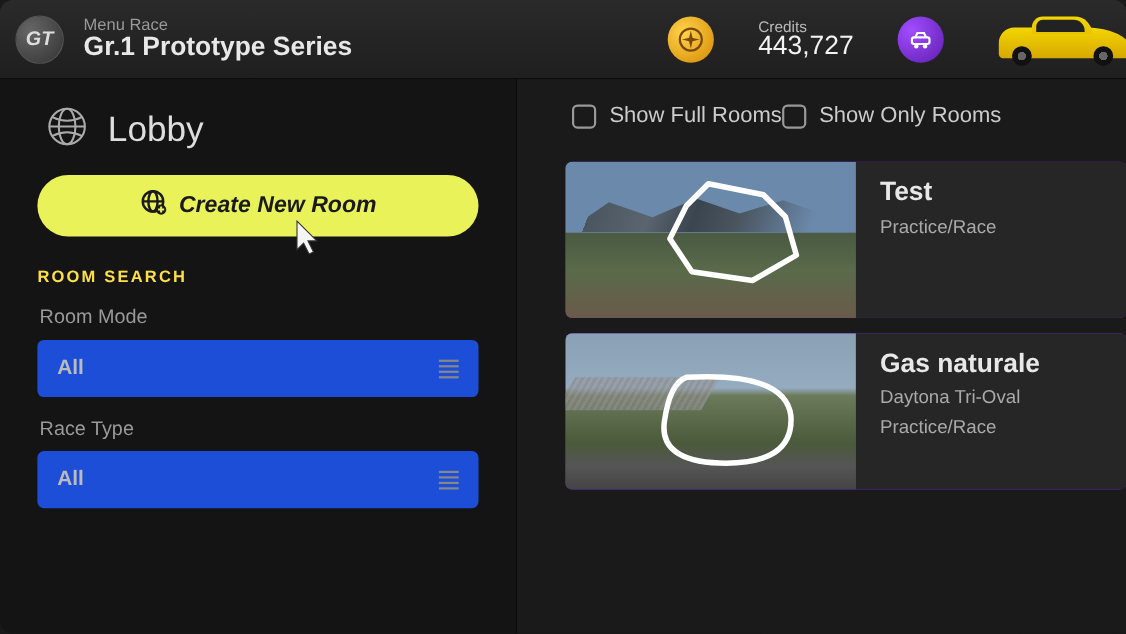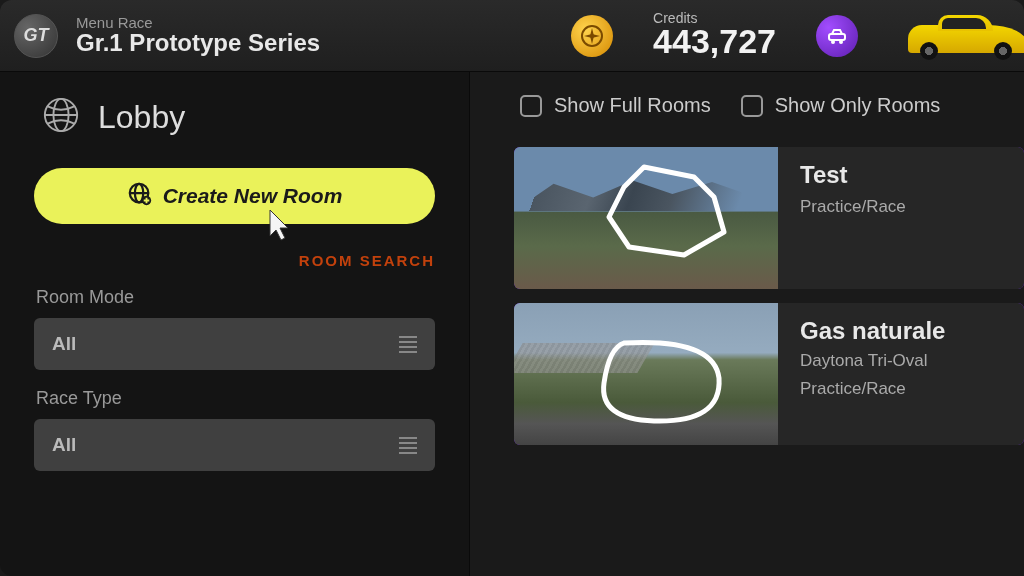--- a/index.html
+++ b/index.html
@@ -11,52 +11,52 @@
     .title-block { margin-left: 18px; }
     .menu-label { font-size: 15px; color: #999; font-weight: 500; }
     .series-title { font-size: 24px; color: #e8e8e8; font-weight: 600; margin-top: -2px; }
 
     .header-right { margin-left: auto; display: flex; align-items: center; gap: 40px; }
     .coin-icon { width: 42px; height: 42px; border-radius: 50%; background: radial-gradient(circle at 35% 35%, #ffd34d, #d48800); display: flex; align-items: center; justify-content: center; }
     .coin-inner { width: 24px; height: 24px; position: relative; }
     .coin-inner svg { width: 100%; height: 100%; }
     .credits-block { }
     .credits-label { font-size: 14px; color: #bbb; }
-    .credits-value { font-size: 34px; color: #f2f2f2; font-weight: 700; margin-top: -4px; }
+    .credits-value { font-size: 24px; color: #f2f2f2; font-weight: 400; margin-top: -4px; }
     .settings-icon { width: 42px; height: 42px; border-radius: 50%; background: radial-gradient(circle at 30% 30%, #a24dff, #5e1eb0); display: flex; align-items: center; justify-content: center; }
     .car-thumb { width: 130px; height: 54px; position: relative; margin-right: -18px; }
     .car-body { position: absolute; bottom: 10px; left: 10px; width: 120px; height: 28px; background: linear-gradient(#f3d600, #d6a800); border-radius: 14px 40px 4px 4px / 14px 20px 4px 4px; }
     .car-body::before { content:''; position: absolute; top: -10px; left: 30px; width: 55px; height: 16px; background: linear-gradient(#f3d600, #e8c200); border-radius: 10px 16px 0 0; }
     .car-body::after { content:''; position: absolute; top: -7px; left: 34px; width: 44px; height: 11px; background: #222; border-radius: 6px 10px 0 0; }
     .wheel { position: absolute; bottom: 3px; width: 18px; height: 18px; background: radial-gradient(#666 30%, #111 31%); border-radius: 50%; }
     .wheel.w1 { left: 22px; } .wheel.w2 { left: 96px; }
 
     
     .main { display: flex; height: calc(576px - 72px); }
     .sidebar { width: 470px; background: #141414; padding: 24px 34px 0; border-right: 1px solid #0a0a0a; }
     .content { flex: 1; background: #1a1a1a; padding: 22px 0 0 44px; overflow: hidden; }
 
-    .lobby-header { display: flex; align-items: center; gap: 18px; margin-bottom: 30px; padding-left: 8px; }
+    .lobby-header { display: flex; align-items: center; gap: 18px; margin-bottom: 20px; padding-left: 8px; }
     .globe-icon svg { width: 38px; height: 38px; stroke: #aaa; fill: none; stroke-width: 2; }
     .lobby-title { font-size: 32px; color: #ddd; font-weight: 400; }
 
     .create-button { width: 100%; height: 56px; border-radius: 28px; background: #eaf25a; border: none; display: flex; align-items: center; justify-content: center; gap: 10px; font-size: 21px; font-weight: 700; color: #1a1a1a; cursor: pointer; font-style: italic; position: relative; }
     .create-globe svg { width: 26px; height: 26px; stroke: #1a1a1a; fill: none; stroke-width: 2.4; }
     .cursor-arrow { position: absolute; left: 230px; top: 40px; width: 28px; height: 36px; pointer-events: none; }
 
-    .section-label { text-align: right; font-size: 15px; color: #c2410c; letter-spacing: 2px; margin: 28px 0 18px; font-weight: 600; }
+    .section-label { text-align: left; font-size: 15px; color: #fde047; letter-spacing: 2px; margin: 28px 0 18px; font-weight: 600; }
 
     .filter-group { margin-bottom: 18px; }
     .filter-label { font-size: 18px; color: #999; margin-bottom: 10px; padding-left: 2px; }
-    .filter-select { width: 100%; height: 52px; background: #404040; border-radius: 6px; display: flex; align-items: center; justify-content: space-between; padding: 0 18px; font-size: 19px; color: #bbb; font-weight: 600; cursor: pointer; }
+    .filter-select { width: 100%; height: 52px; background: #1d4ed8; border-radius: 6px; display: flex; align-items: center; justify-content: space-between; padding: 0 18px; font-size: 19px; color: #bbb; font-weight: 600; cursor: pointer; }
     .menu-lines { display: flex; flex-direction: column; gap: 3px; }
     .menu-lines span { display: block; width: 18px; height: 2px; background: #888; }
 
     
-    .filter-row { display: flex; gap: 30px; margin-bottom: 30px; padding-left: 6px; }
+    .filter-row { display: flex; margin-bottom: 30px; padding-left: 6px; }
     .checkbox-item { display: flex; align-items: center; gap: 12px; cursor: pointer; }
     .checkbox-box { width: 22px; height: 22px; border: 2.5px solid #999; border-radius: 5px; }
     .checkbox-label { font-size: 20px; color: #ccc; font-weight: 500; }
 
     .room-card { display: flex; height: 142px; margin-bottom: 14px; background: #6d28d9; border-radius: 6px; overflow: hidden; cursor: pointer; }
     .track-thumb { width: 264px; position: relative; background: #3a4a3a; flex-shrink: 0; }
     .track-thumb.sky { background: linear-gradient(#6b8aab 0%, #6b8aab 45%, #4a5a42 46%, #5a6a4a 70%, #6a5a4a 100%); }
     .mountains { position: absolute; top: 30px; left: 0; right: 0; height: 34px; background: linear-gradient(110deg, transparent 10%, #4a5560 10%, #5a6570 30%, #3a4550 45%, #4a5560 60%, transparent 85%); clip-path: polygon(0 100%, 15% 20%, 30% 60%, 45% 10%, 60% 50%, 75% 15%, 90% 55%, 100% 30%, 100% 100%); }
     .track-layout { position: absolute; inset: 0; }
     .track-layout svg { width: 100%; height: 100%; }

